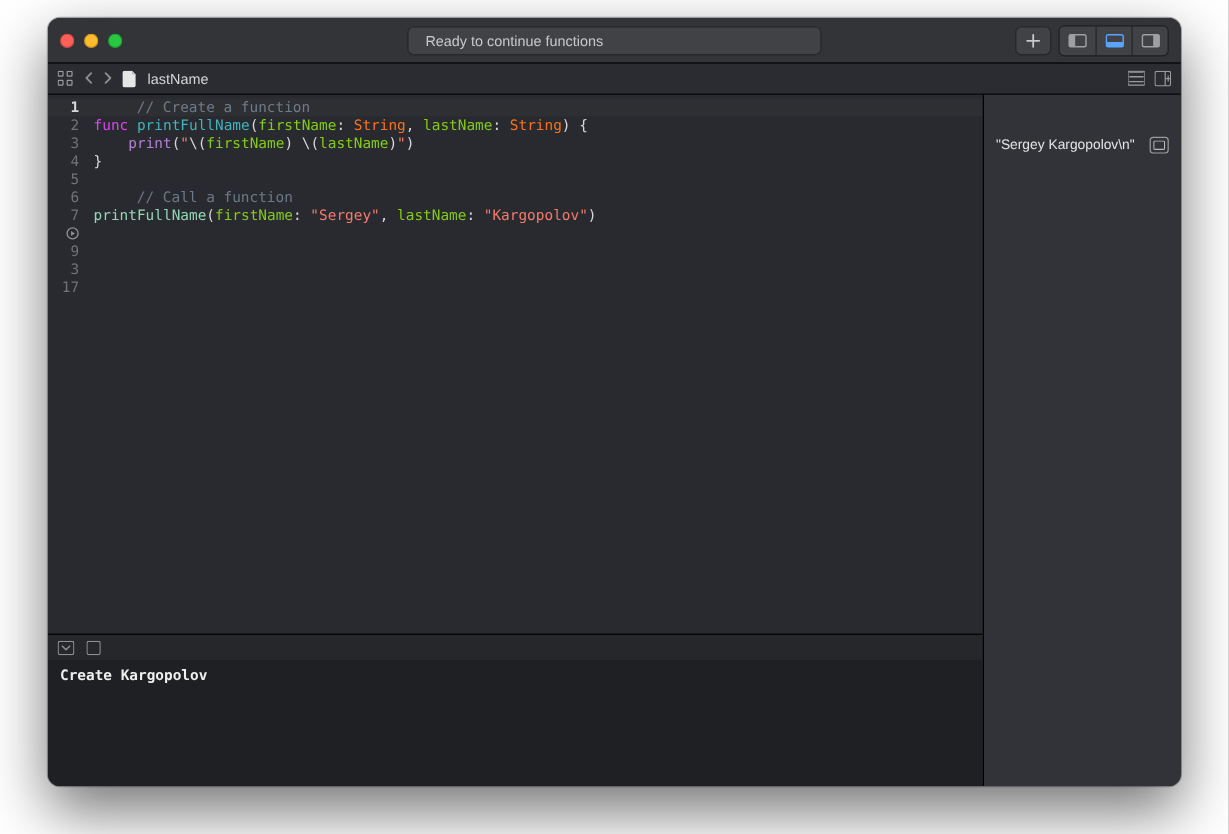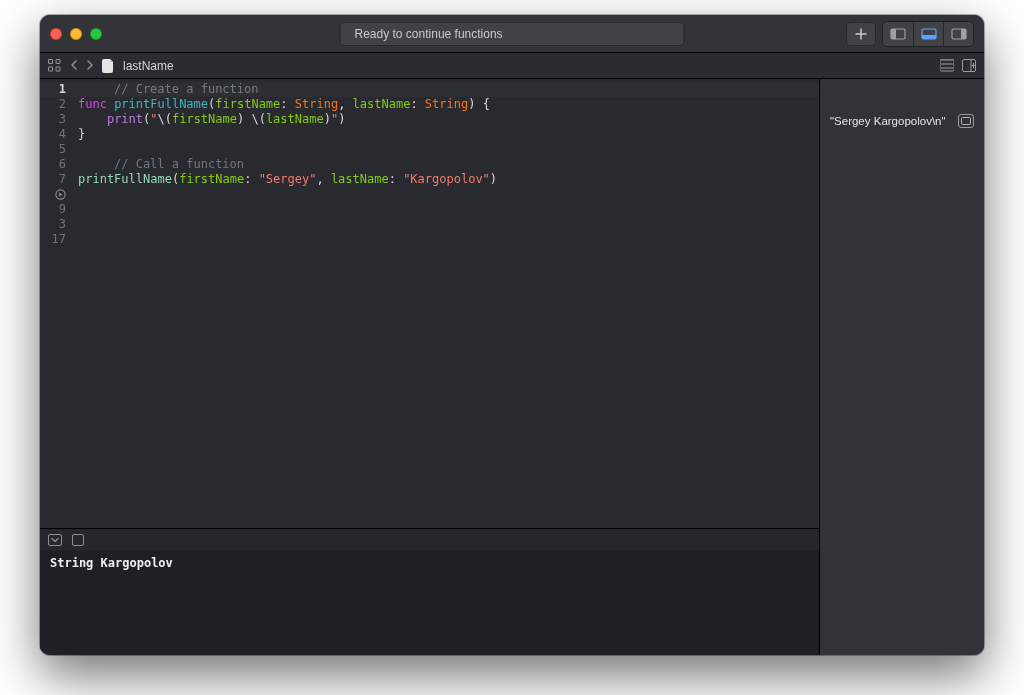--- a/index.html
+++ b/index.html
@@ -289,21 +289,21 @@
             <path d="M4 4.5 7 7.5l3-3" fill="none" stroke="#8d8f92" stroke-width="1.3" stroke-linecap="round" stroke-linejoin="round"></path>
           </svg>
         </span>
         <span class="ci">
           <svg width="12" height="12" viewBox="0 0 12 12">
             <rect x="0.5" y="0.5" width="11" height="11" rx="1.5" fill="none" stroke="#8d8f92" stroke-width="1"></rect>
           </svg>
         </span>
       </div>
       <div class="console">
-        <span>String Kargopolov</span>
+        <span>Create Kargopolov</span>
       </div>
     </div>
 
     <div class="results-pane">
       <div class="result-row">
         <span>"Sergey Kargopolov\n"</span>
         <span class="result-eye">
           <svg width="10" height="8" viewBox="0 0 10 8">
             <rect x="0.5" y="0.5" width="9" height="7" rx="1" fill="none" stroke="#b6b7b9" stroke-width="1"></rect>
           </svg>

